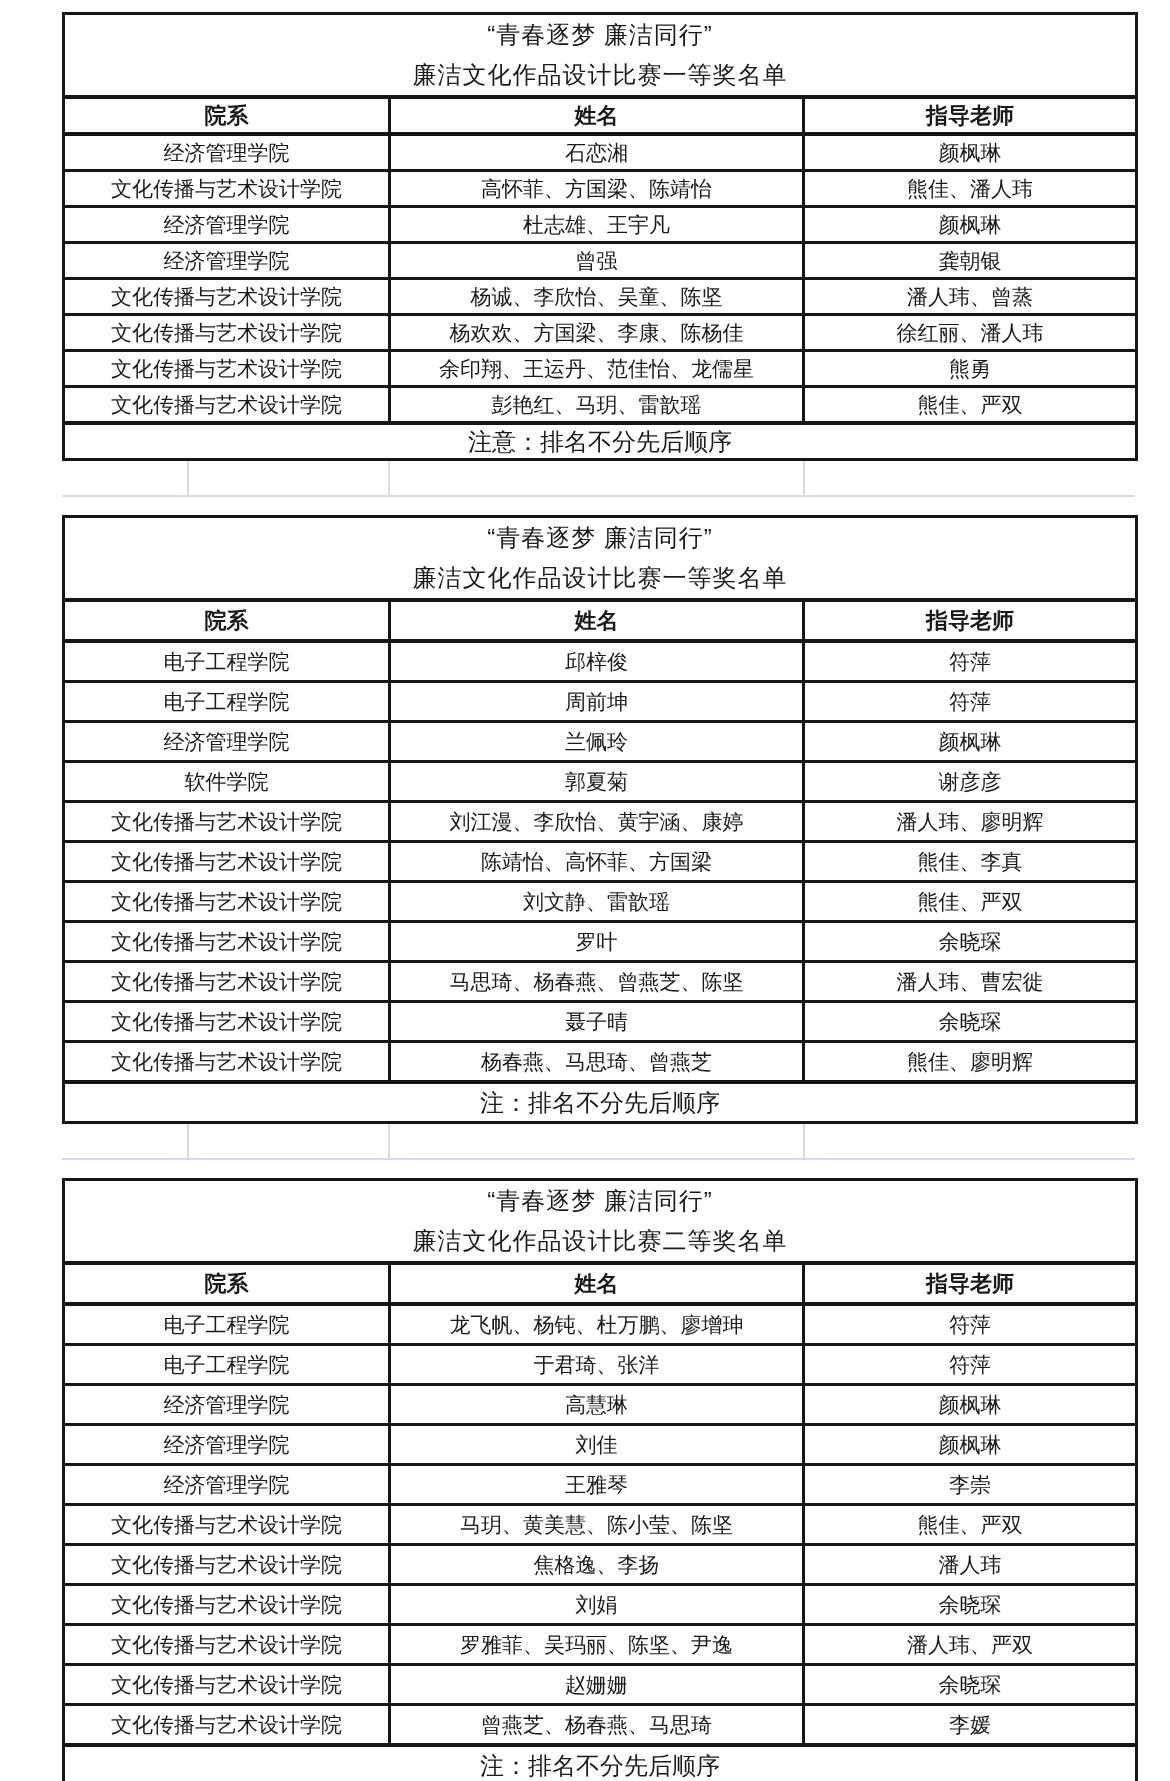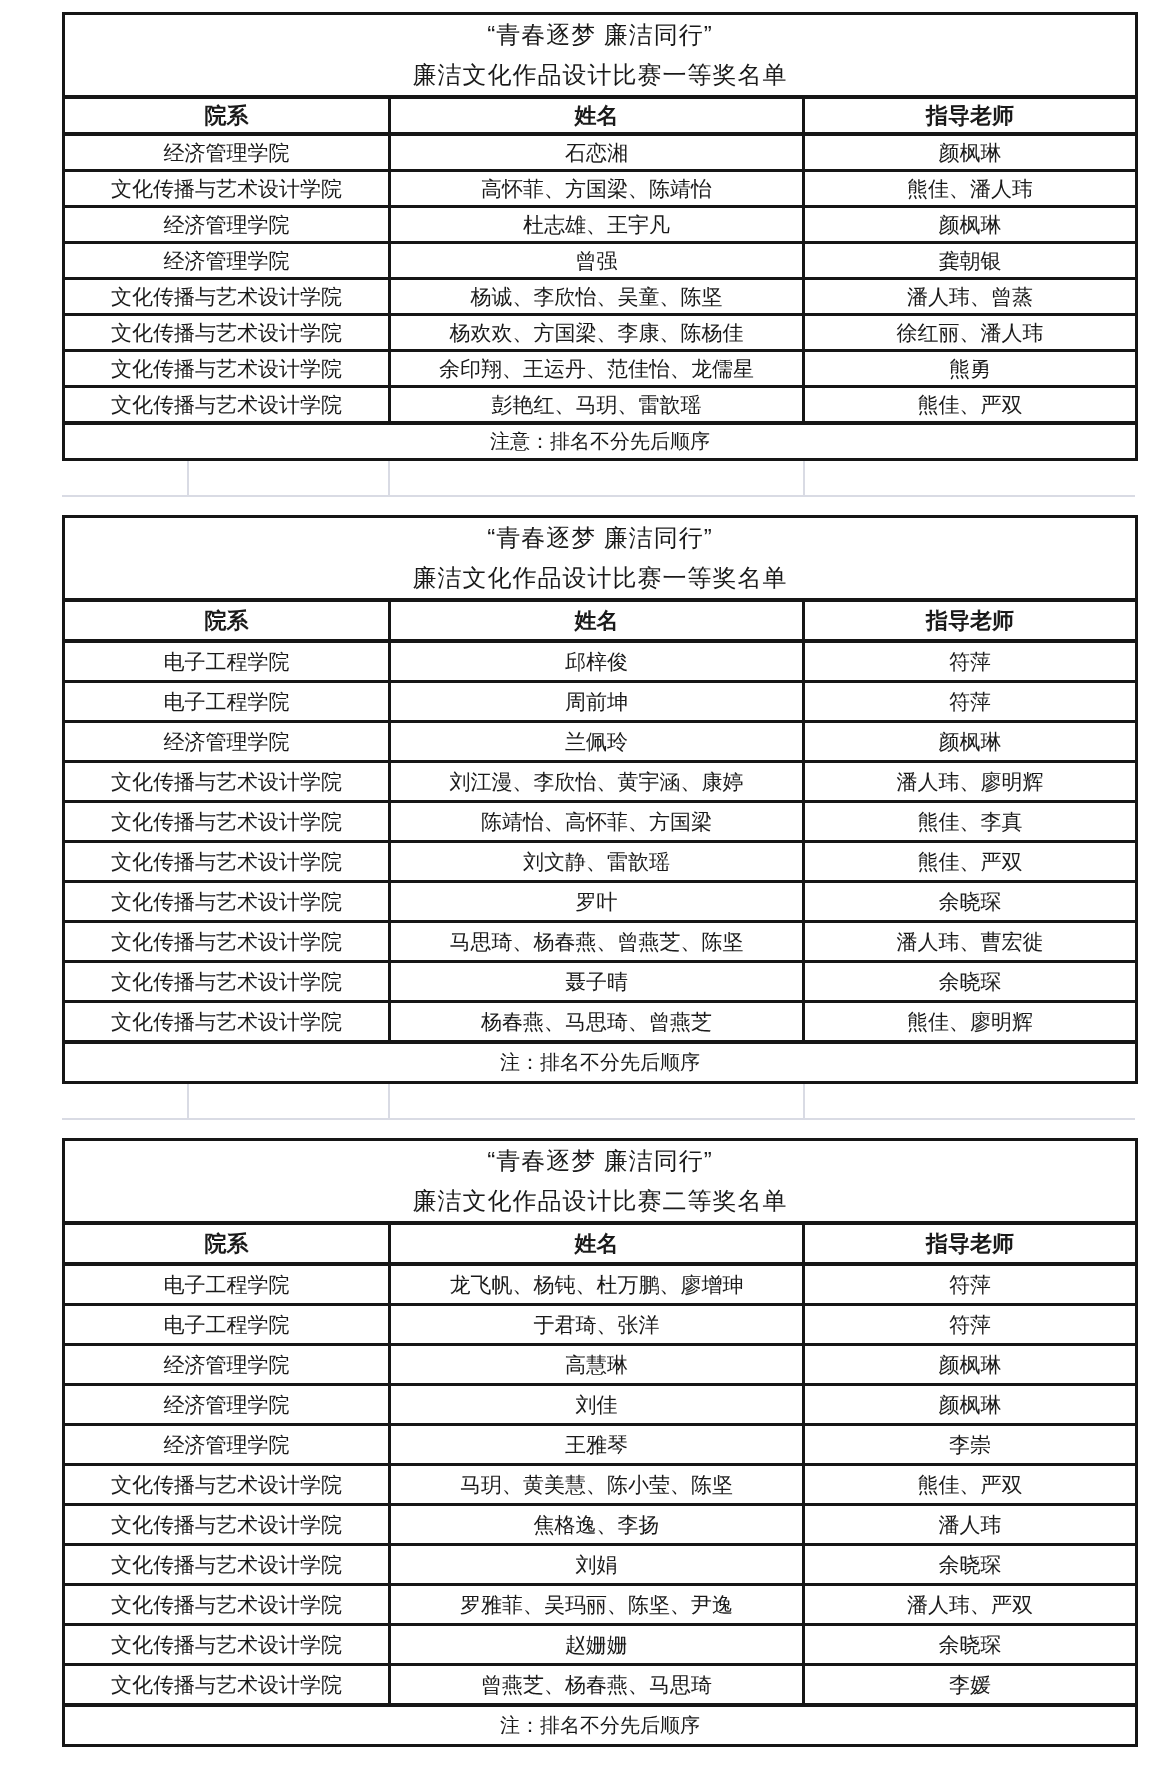--- a/index.html
+++ b/index.html
@@ -42,21 +42,21 @@
     font-size: 24px;
   }
   .title-line { line-height: 40px; letter-spacing: 1px; }
   td.hcell {
     border-bottom-width: 4px;
     font-size: 22px;
     font-weight: bold;
   }
   td.footer-cell {
     border-top-width: 4px;
-    font-size: 20px;
+    font-size: 24px;
   }
   
   .t-compact  td.hcell, .t-compact  tbody td, .t-compact  td.footer-cell { height: 33px; }
   .t-regular  td.hcell, .t-regular  tbody td, .t-regular  td.footer-cell { height: 37px; }
   
   .gap {
     position: relative;
     width: 1073px;
     height: 34px;
     border-bottom: 2px solid #d9dbe4;
@@ -181,20 +181,25 @@
               <td>电子工程学院</td>
               <td>周前坤</td>
               <td>符萍</td>
             </tr>
             <tr>
               <td>经济管理学院</td>
               <td>兰佩玲</td>
               <td>颜枫琳</td>
             </tr>
             <tr>
+              <td>软件学院</td>
+              <td>郭夏菊</td>
+              <td>谢彦彦</td>
+            </tr>
+            <tr>
               <td>文化传播与艺术设计学院</td>
               <td>刘江漫、李欣怡、黄宇涵、康婷</td>
               <td>潘人玮、廖明辉</td>
             </tr>
             <tr>
               <td>文化传播与艺术设计学院</td>
               <td>陈靖怡、高怀菲、方国梁</td>
               <td>熊佳、李真</td>
             </tr>
             <tr>

